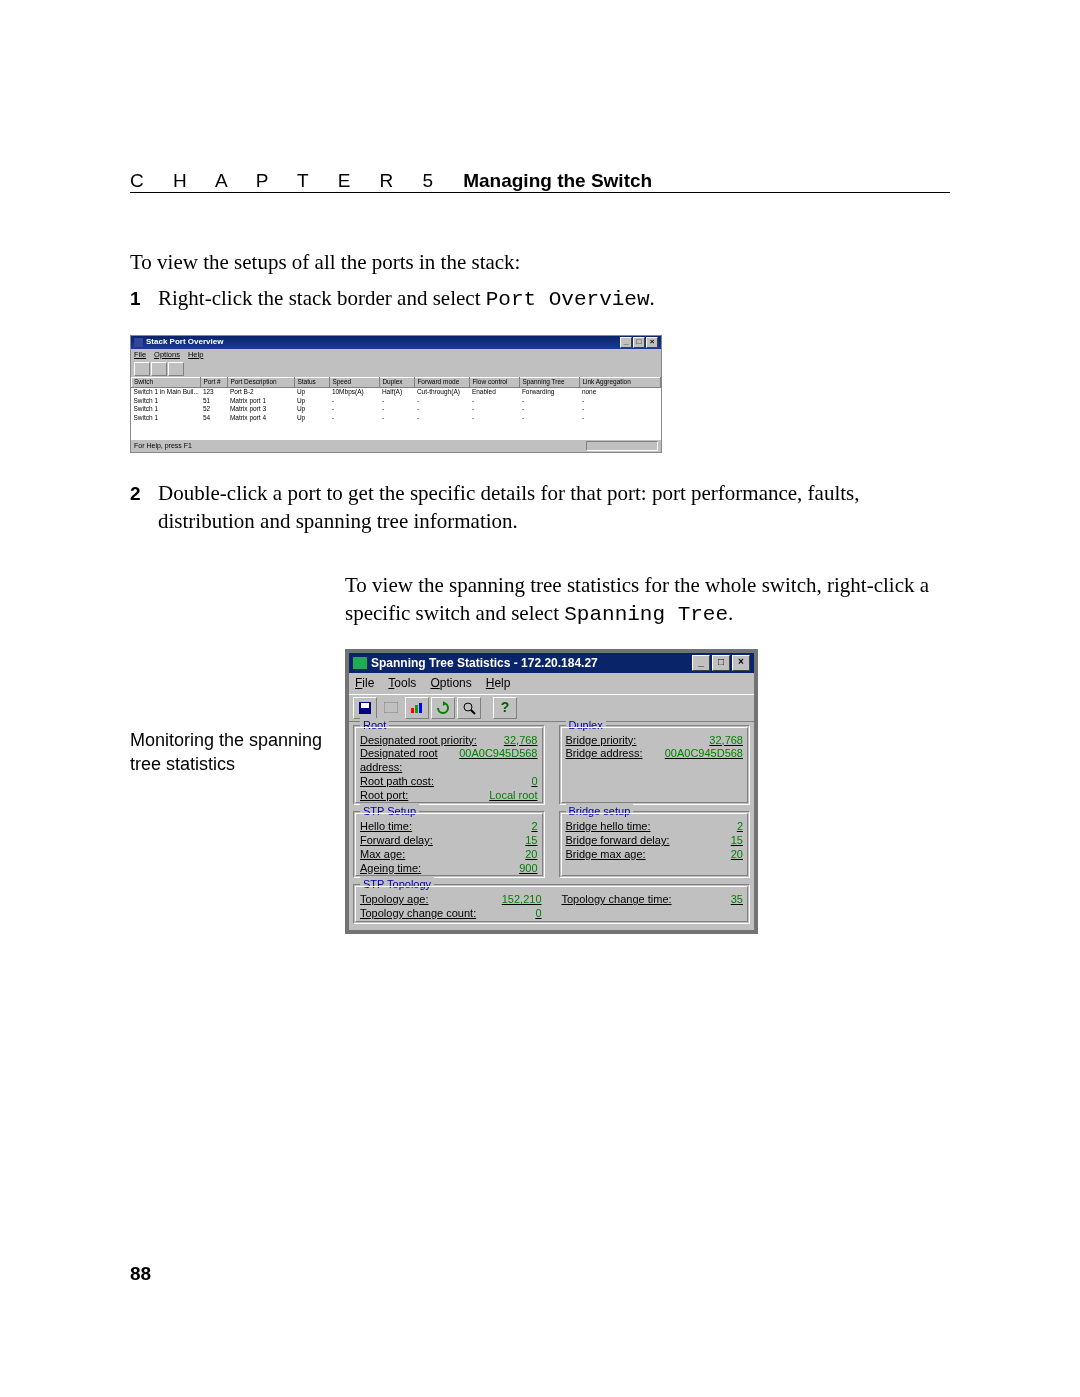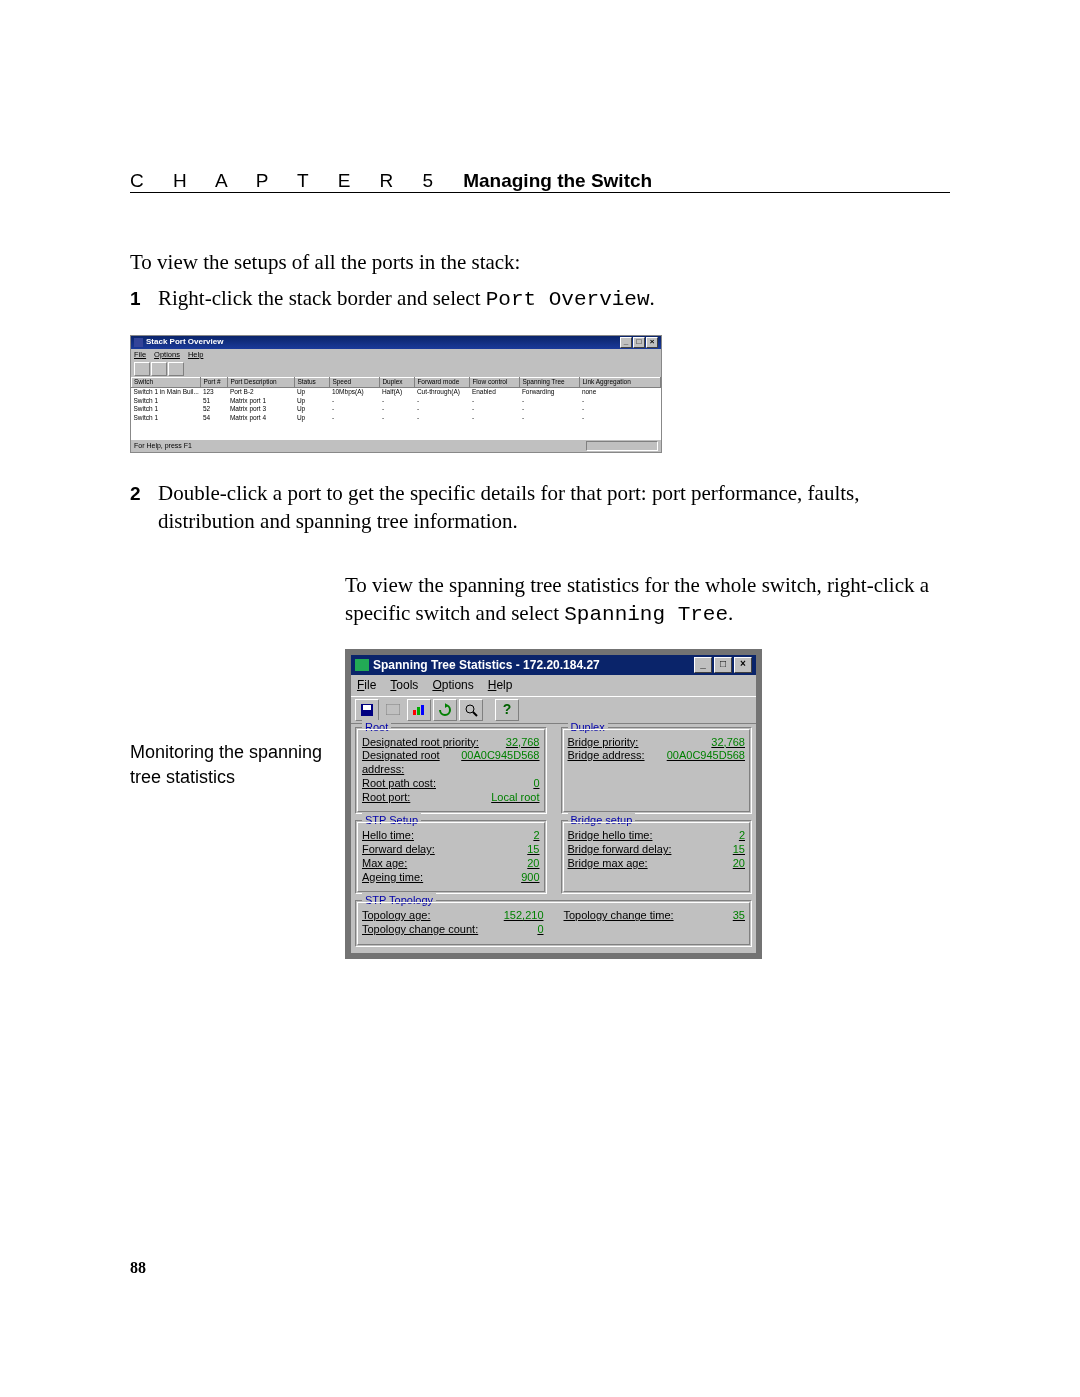--- a/index.html
+++ b/index.html
@@ -116,21 +116,21 @@
     background:#c0c0c0; font-size:7px; padding:1px 3px; border-top:1px solid #fff;
     display:flex;
   }
   .shot1 .statusbar .grip { flex:1; }
   .shot1 .statusbar .sunk { border:1px solid #808080; border-right-color:#fff; border-bottom-color:#fff; width:70px; height:8px; }
 
   
   .shot2 {
     margin: 20px 0 0 0;
     width: 405px;
-    border: 6px solid #737373;
+    border: 4px solid #737373;
     font-family: Tahoma, Arial, sans-serif;
     font-size: 11px;
     background:#c0c0c0;
   }
   .shot2 .titlebar {
     background: #0a246a;
     color:#fff; font-weight:bold; font-size:12px;
     padding:2px 4px; display:flex; align-items:center;
   }
   .shot2 .titlebar .spacer{flex:1;}
@@ -148,35 +148,35 @@
     display:flex; gap:2px;
   }
   .tbtn2 {
     width:22px; height:20px; background:#c0c0c0;
     border:1px solid #fff; border-right-color:#808080; border-bottom-color:#808080;
     display:flex; align-items:center; justify-content:center;
   }
   .tbtn2.disabled { border:1px solid #c0c0c0; }
   .groupbox {
     border:1px solid #808080; border-right-color:#fff; border-bottom-color:#fff;
-    margin:3px 4px; position:relative; padding:8px 6px 9px 6px;
+    margin:3px 4px; position:relative; padding:8px 6px 2px 6px;
   }
   .groupbox::after {
     content:""; position:absolute; inset:1px; border:1px solid #fff; border-right-color:#808080; border-bottom-color:#808080; pointer-events:none;
   }
   .groupbox .legend {
     position:absolute; top:-8px; left:6px; background:#c0c0c0; padding:0 3px; color:#0000aa; font-size:11px;
   }
   .grouprow { display:flex; gap:6px; }
   .grouprow > .groupbox { flex:1; }
   .kv { display:flex; justify-content:space-between; font-size:11px; line-height:1.25;text-decoration:underline; }
   .kv .v { color:#008000; }
   .pagenum {
-    position:absolute; bottom:120px; left:130px;
-    font-family:Liberation Serif, serif; font-weight:bold; font-size:16px;
+    position:absolute; bottom:112px; left:130px;
+    font-family:Liberation Sans, sans-serif; font-weight:bold; font-size:19px;
   }
 </style>
 </head>
 <body>
 
 <div class="page">
 
   <div class="running-head">
     <span class="chap">C H A P T E R  5</span>
     <span class="title">Managing the Switch</span>

